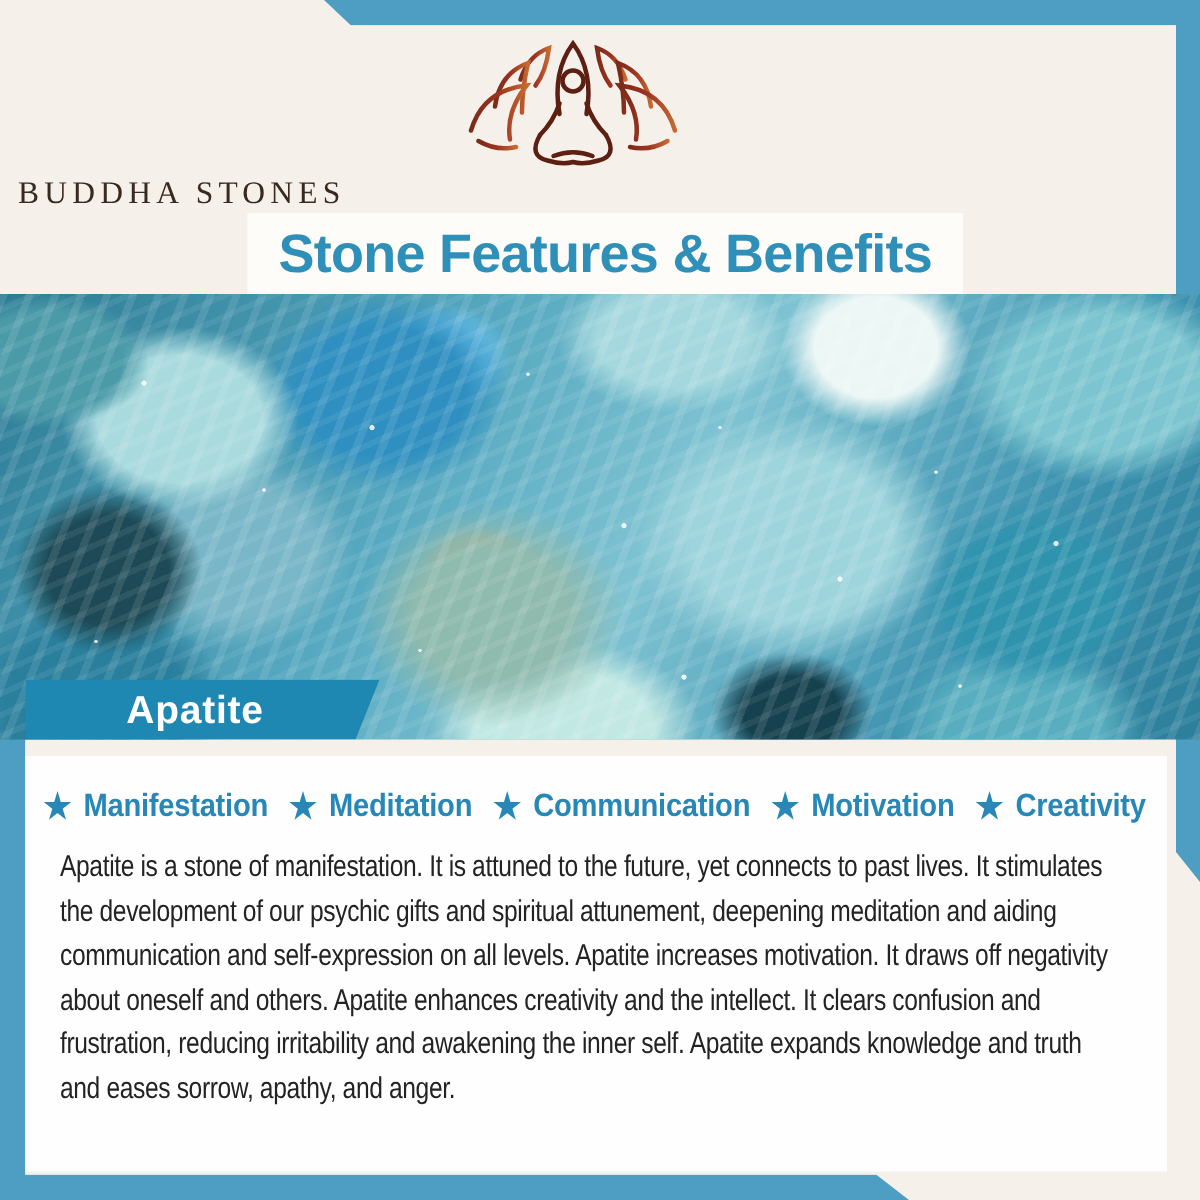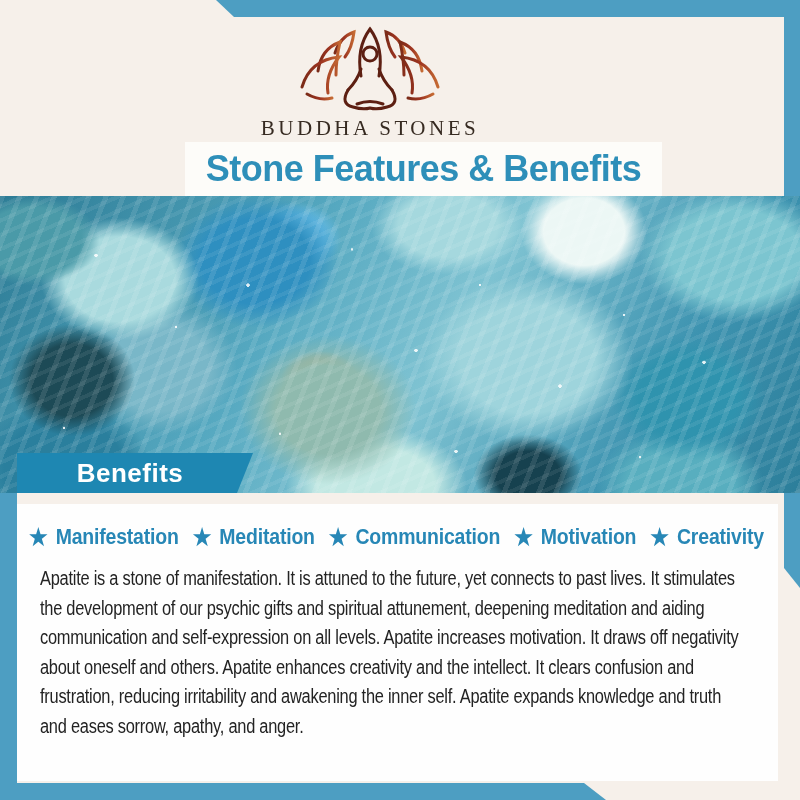--- a/index.html
+++ b/index.html
@@ -11,30 +11,30 @@
   .strip{position:absolute;background:#4d9ec2;}
   .strip-top{left:0;top:0;width:800px;height:17px;
     clip-path:polygon(216px 0,800px 0,800px 17px,234px 17px);}
   .strip-right{left:784px;top:0;width:16px;height:588px;
     clip-path:polygon(0 0,100% 0,100% 100%,0 568px);}
   .strip-left{left:0;top:198px;width:17px;height:602px;
     clip-path:polygon(100% 0,100% 100%,0 100%,0 16px);}
   .strip-bottom{left:0;top:783px;width:606px;height:17px;
     clip-path:polygon(0 0,584px 0,100% 100%,0 100%);}
   
-  .brand{position:absolute;left:0;top:24px;width:740px;text-align:center;}
+  .brand{position:absolute;left:12px;top:24px;width:740px;text-align:left;}
   .brand svg{display:block;margin:0 auto;}
   .wordmark{
     margin-top:4px;font-family:"Liberation Serif",serif;font-size:21px;
     letter-spacing:3.5px;color:#362a21;font-weight:500;
   }
   
   .title-band{
     position:absolute;left:165px;top:142px;width:477px;height:54px;
-    background:#fdfcf9;display:flex;align-items:center;justify-content:center;margin-left:20px;
+    background:#fdfcf9;display:flex;align-items:center;justify-content:center;
   }
   .title-band h1{
     margin:0;font-size:36px;font-weight:bold;color:#2e8fb9;letter-spacing:-.5px;
   }
   
   .photo{
     position:absolute;left:0;top:196px;width:800px;height:297px;
     background-image:
       repeating-linear-gradient(112deg, rgba(255,255,255,.10) 0 5px, rgba(255,255,255,0) 5px 16px),
       repeating-linear-gradient(-24deg, rgba(255,255,255,.07) 0 4px, rgba(255,255,255,0) 4px 13px),
@@ -152,21 +152,21 @@
     <div class="wordmark">BUDDHA STONES</div>
   </header>
 
   <div class="title-band">
     <h1>Stone Features &amp; Benefits</h1>
   </div>
 
   <div class="photo"></div>
 
   <div class="ribbon">
-    <span>Benefits</span>
+    <span>Apatite</span>
   </div>
 
   <section class="card">
     <div class="features-row">
       <span class="feature">
         <span class="star">★</span>
         <span>Manifestation</span>
       </span>
       <span class="feature">
         <span class="star">★</span>

